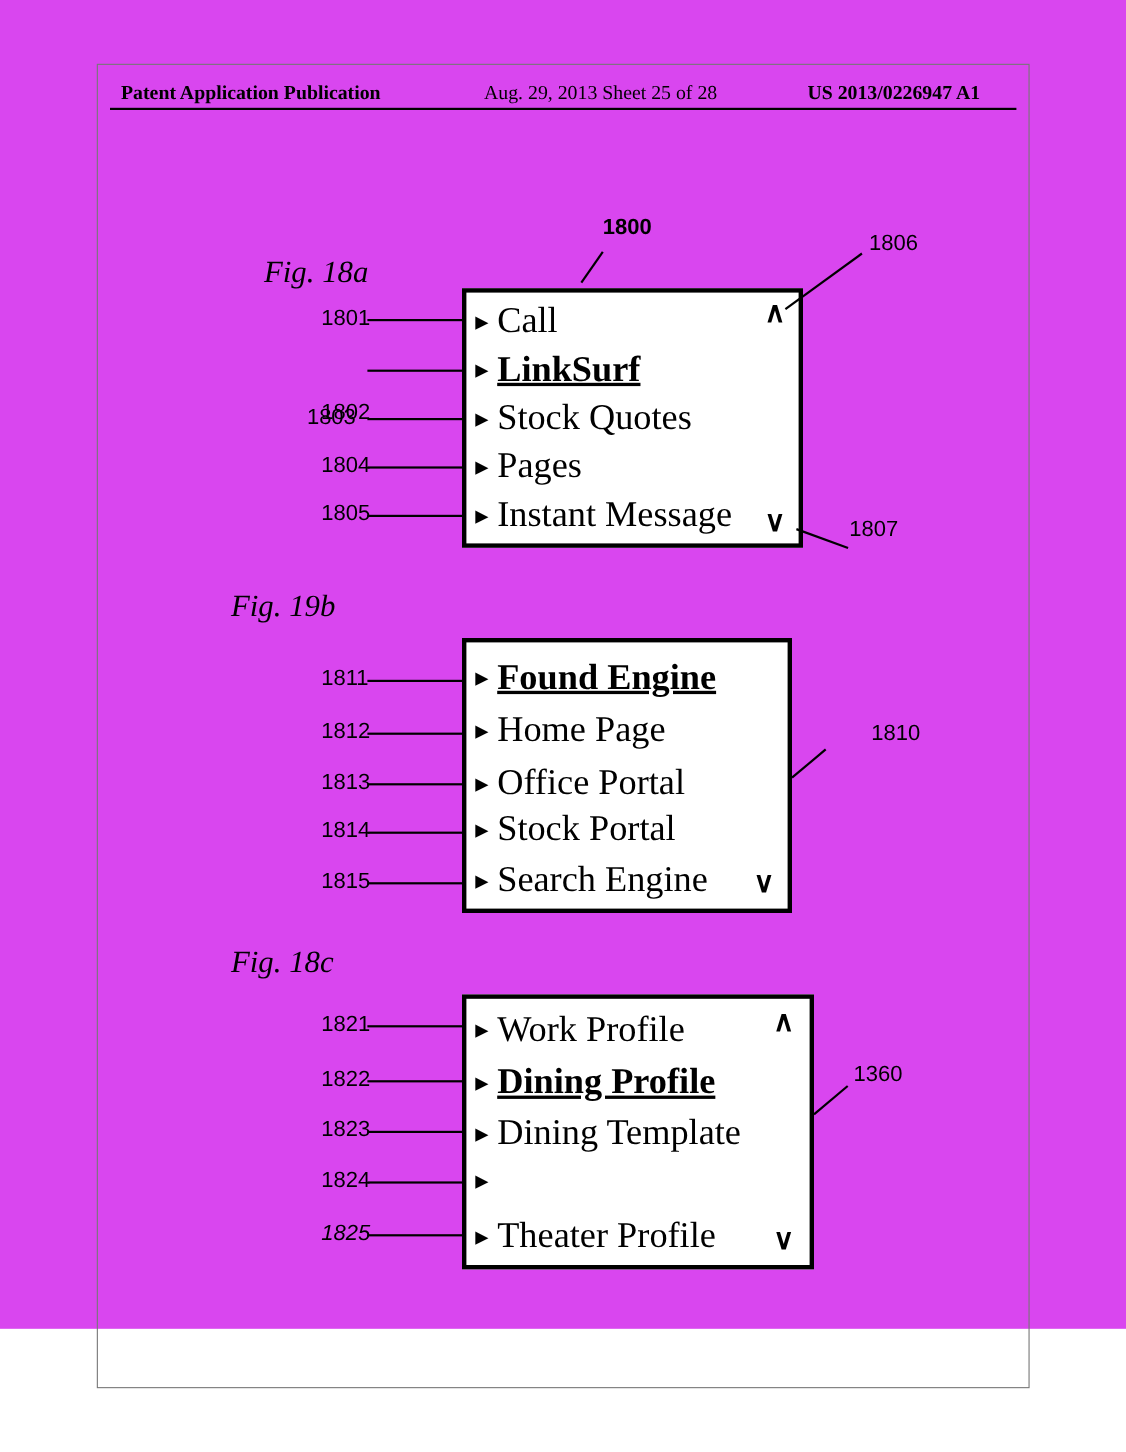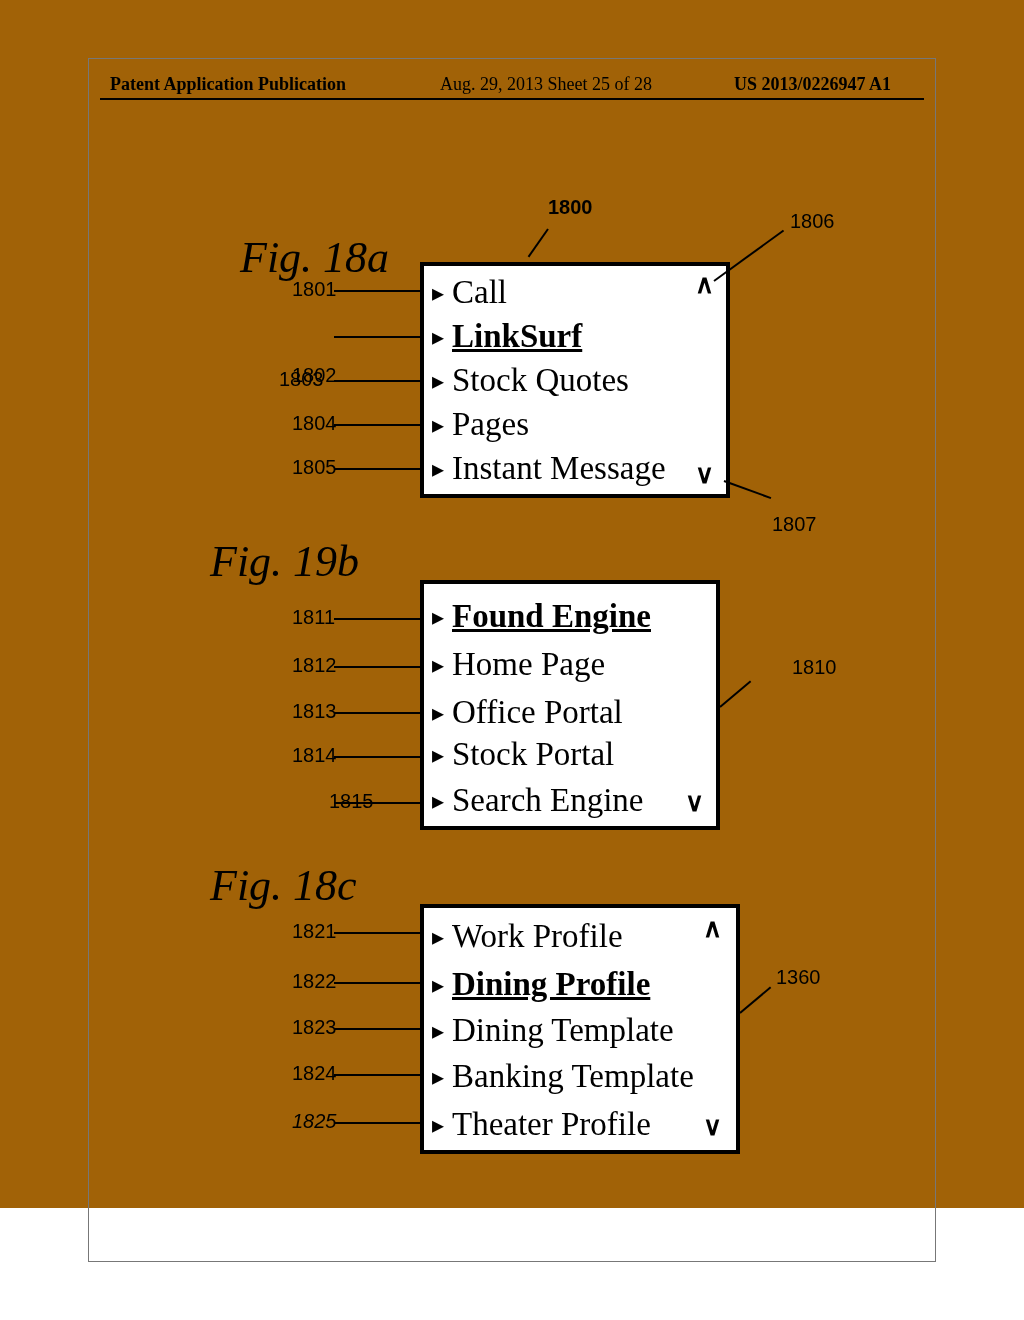--- a/index.html
+++ b/index.html
@@ -8,21 +8,21 @@
     background: #fff;
     width: 1024px;
     height: 1320px;
     font-family: "Times New Roman", Times, serif;
     color: #000;
   }
   .page {
     position: relative;
     width: 1024px;
     height: 1208px;
-    background: #a16207;
+    background: #d946ef;
   }
   .page-frame {
     position: absolute;
     left: 88px;
     top: 58px;
     width: 848px;
     height: 1204px;
     border: 1px solid #777;
     box-sizing: border-box;
   }
@@ -41,21 +41,21 @@
     position:absolute;
     left:100px; top:98px;
     width:824px; height:0;
     border-top: 2px solid #000;
   }
 
   .fig-title {
     position: absolute;
     font-style: italic;
     font-family: "Times New Roman", serif;
-    font-size: 44px;
+    font-size: 28px;
   }
 
   .menu-box {
     position: absolute;
     border: 4px solid #000;
     box-sizing: border-box;
     background: #fff;
   }
   .menu-item {
     position: absolute;
@@ -146,21 +146,21 @@
     </div>
     <div class="menu-item" style="left:8px; top:180px;">
       <span class="arrow">▸</span>
       <span class="lbl">Instant Message</span>
     </div>
   </div>
 
   <div class="ref-num" style="left:790px; top:210px;">1806</div>
   <div class="dline" style="left:714px; top:280px; width:86px; transform: rotate(-36deg);"></div>
 
-  <div class="ref-num" style="left:772px; top:513px;text-align:center;">1807</div>
+  <div class="ref-num" style="left:772px; top:470px;text-align:center;">1807</div>
   <div class="dline" style="left:724px; top:480px; width:50px; transform: rotate(20deg);"></div>
 
   <div class="ref-num" style="left:292px; top:278px;">1801</div>
   <div class="leadline" style="left:334px; top:290px; width:88px;"></div>
   <div class="ref-num" style="left:292px; top:324px;margin-top:40px;">1802</div>
   <div class="leadline" style="left:334px; top:336px; width:88px;"></div>
   <div class="ref-num" style="left:279px; top:368px;">1803</div>
   <div class="leadline" style="left:334px; top:380px; width:88px;"></div>
   <div class="ref-num" style="left:292px; top:412px;">1804</div>
   <div class="leadline" style="left:334px; top:424px; width:88px;"></div>
@@ -198,21 +198,21 @@
   <div class="dline" style="left:720px; top:706px; width:40px; transform: rotate(-40deg);"></div>
 
   <div class="ref-num" style="left:292px; top:606px;">1811</div>
   <div class="leadline" style="left:334px; top:618px; width:88px;"></div>
   <div class="ref-num" style="left:292px; top:654px;">1812</div>
   <div class="leadline" style="left:334px; top:666px; width:88px;"></div>
   <div class="ref-num" style="left:292px; top:700px;">1813</div>
   <div class="leadline" style="left:334px; top:712px; width:88px;"></div>
   <div class="ref-num" style="left:292px; top:744px;">1814</div>
   <div class="leadline" style="left:334px; top:756px; width:88px;"></div>
-  <div class="ref-num" style="left:292px; top:790px;margin-left:37px;">1815</div>
+  <div class="ref-num" style="left:292px; top:790px;">1815</div>
   <div class="leadline" style="left:334px; top:802px; width:88px;"></div>
 
   <div class="fig-title" style="left:210px; top:860px;">Fig. 18c</div>
 
   <div class="menu-box" style="left:420px; top:904px; width:320px; height:250px;">
     <span class="up-chevron" style="right:14px; top:8px;">∧</span>
     <span class="down-chevron" style="right:14px; bottom:10px;">∨</span>
 
     <div class="menu-item" style="left:8px; top:6px;">
       <span class="arrow">▸</span>
@@ -221,21 +221,20 @@
     <div class="menu-item" style="left:8px; top:54px;">
       <span class="arrow">▸</span>
       <span class="lbl selected">Dining Profile</span>
     </div>
     <div class="menu-item" style="left:8px; top:100px;">
       <span class="arrow">▸</span>
       <span class="lbl">Dining Template</span>
     </div>
     <div class="menu-item" style="left:8px; top:146px;">
       <span class="arrow">▸</span>
-      <span class="lbl">Banking Template</span>
     </div>
     <div class="menu-item" style="left:8px; top:194px;">
       <span class="arrow">▸</span>
       <span class="lbl">Theater Profile</span>
     </div>
   </div>
 
   <div class="ref-num" style="left:776px; top:966px;">1360</div>
   <div class="dline" style="left:740px; top:1012px; width:40px; transform: rotate(-40deg);"></div>
 

